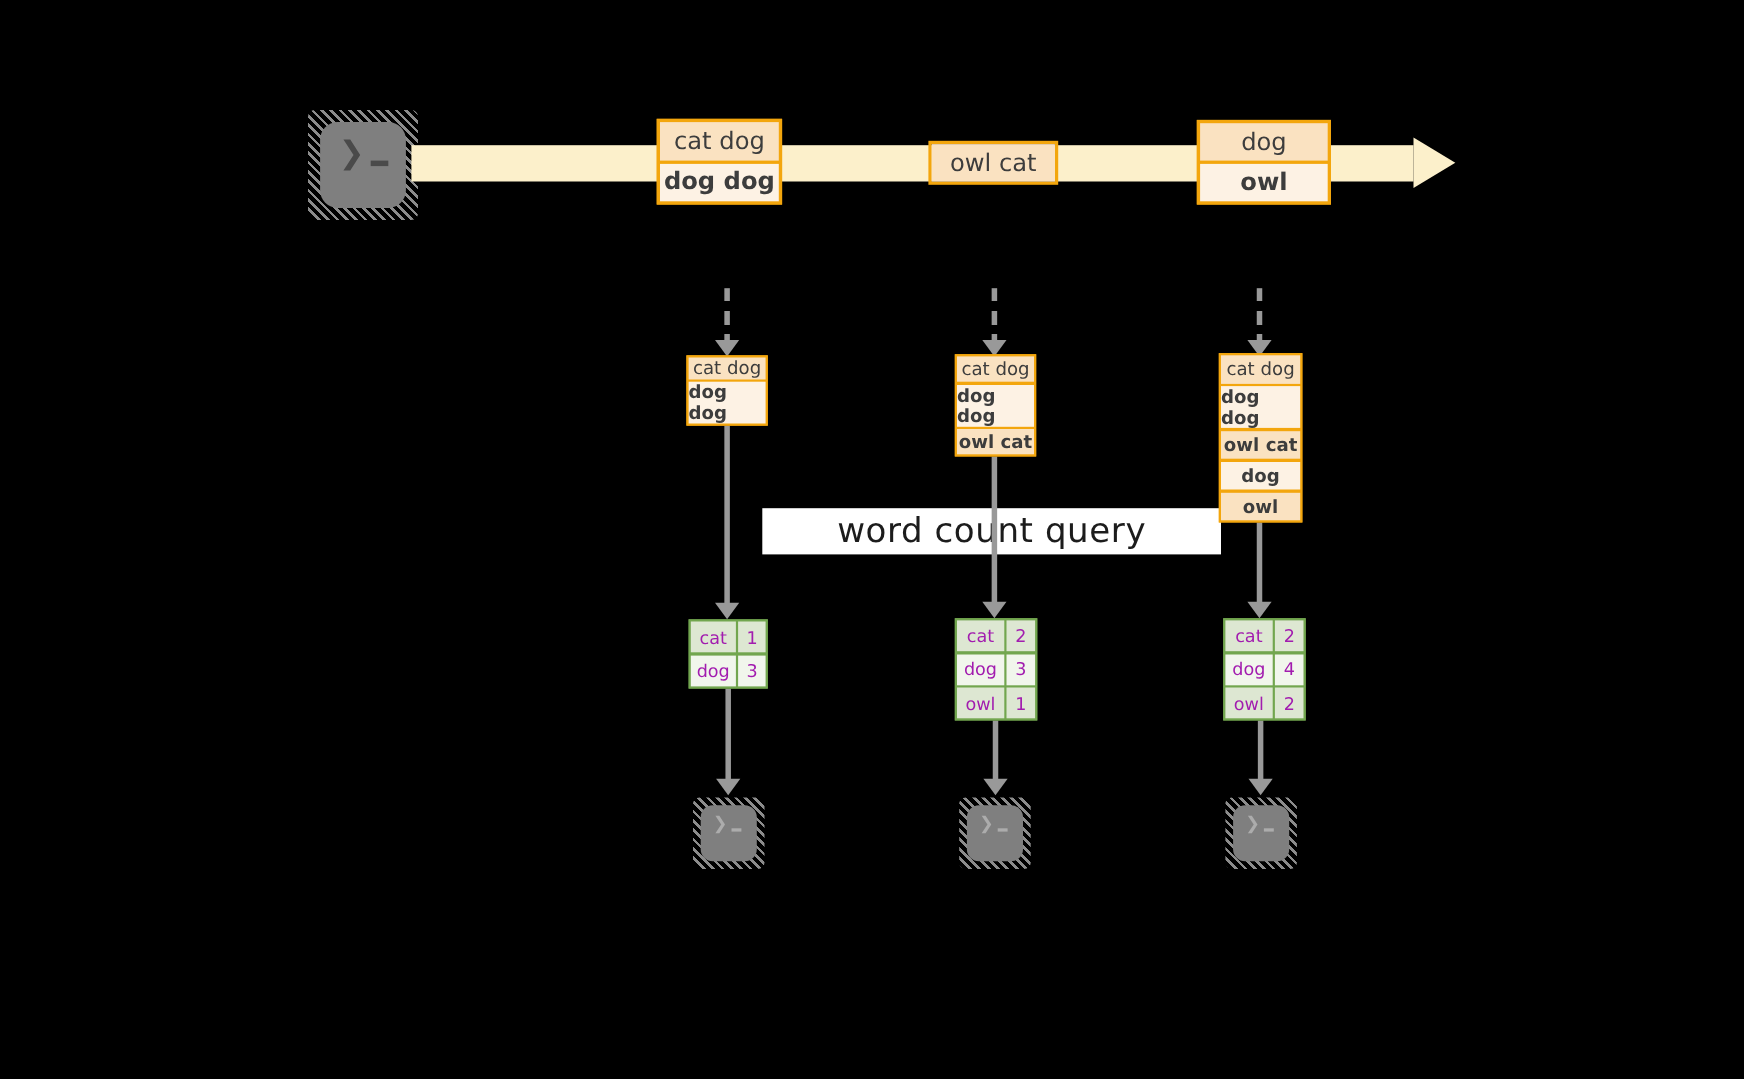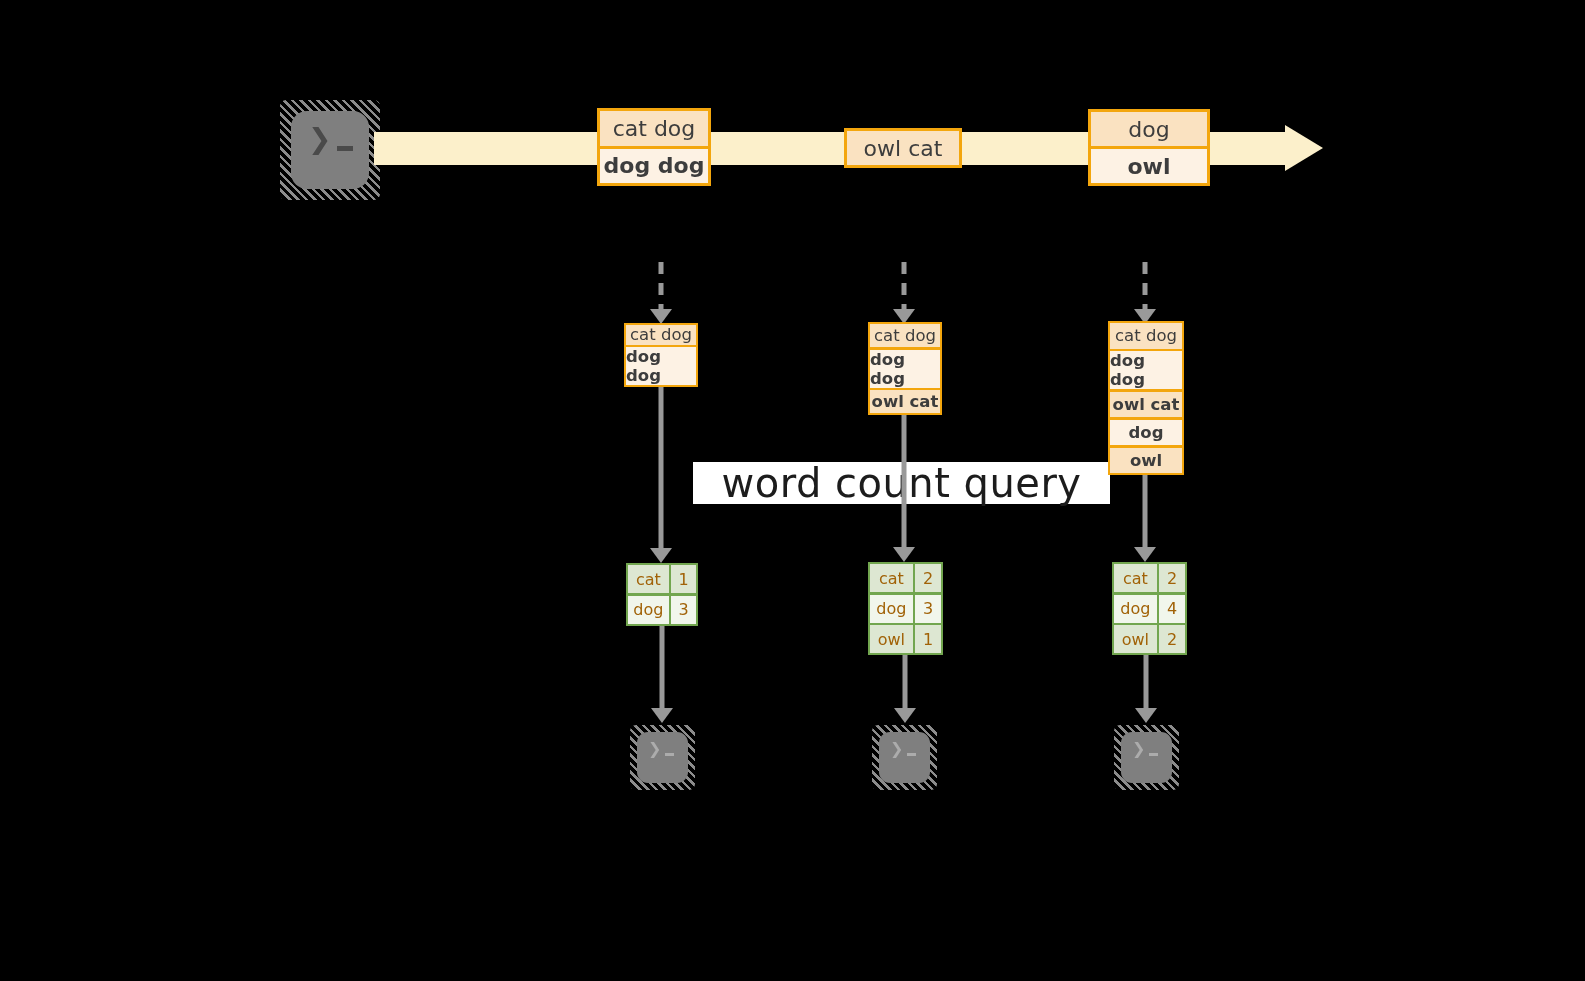--- a/index.html
+++ b/index.html
@@ -66,21 +66,21 @@
   .obox.state .row + .row{margin-top:2.5px;}
   
   .gtable{
     position:absolute;display:flex;flex-direction:column;z-index:4;
     border:2.5px solid var(--green);box-sizing:border-box;background:var(--green);
   }
   .gtable .trow{flex:1;display:flex;}
   .gtable .trow + .trow{margin-top:2.5px;}
   .gtable .cell{
     display:flex;align-items:center;justify-content:center;
-    color:#a16207;font-size:16px;
+    color:#a21caf;font-size:16px;
   }
   .gtable .trow:nth-child(odd) .cell{background:var(--sage-dark);}
   .gtable .trow:nth-child(even) .cell{background:var(--sage-light);}
   .gtable .cell.word{flex:1.65;}
   .gtable .cell.num{flex:1;margin-left:2.5px;}
   
   .arrow{position:absolute;width:24px;transform:translateX(-12px);z-index:3;}
   .arrow .shaft{
     position:absolute;left:50%;transform:translateX(-50%);
     width:5px;top:0;bottom:13px;background:var(--arrow);
@@ -91,21 +91,21 @@
   .arrow .head{
     position:absolute;bottom:0;left:50%;transform:translateX(-50%);
     width:0;height:0;
     border-left:11px solid transparent;border-right:11px solid transparent;
     border-top:15px solid var(--arrow);
   }
   
   .qlabel{
     position:absolute;background:#FFFFFF;z-index:2;
     display:flex;align-items:center;justify-content:center;
-    color:#1C1C1C;font-size:40px;letter-spacing:0.5px;
+    color:#1C1C1C;font-size:31px;letter-spacing:0.5px;
   }
 </style>
 </head>
 <body>
 
 <div class="canvas">
 
   <div class="band" style="left:374px;top:132px;width:911px;height:33px"></div>
   <div class="band-head" style="left:1285px;top:125px"></div>
 

